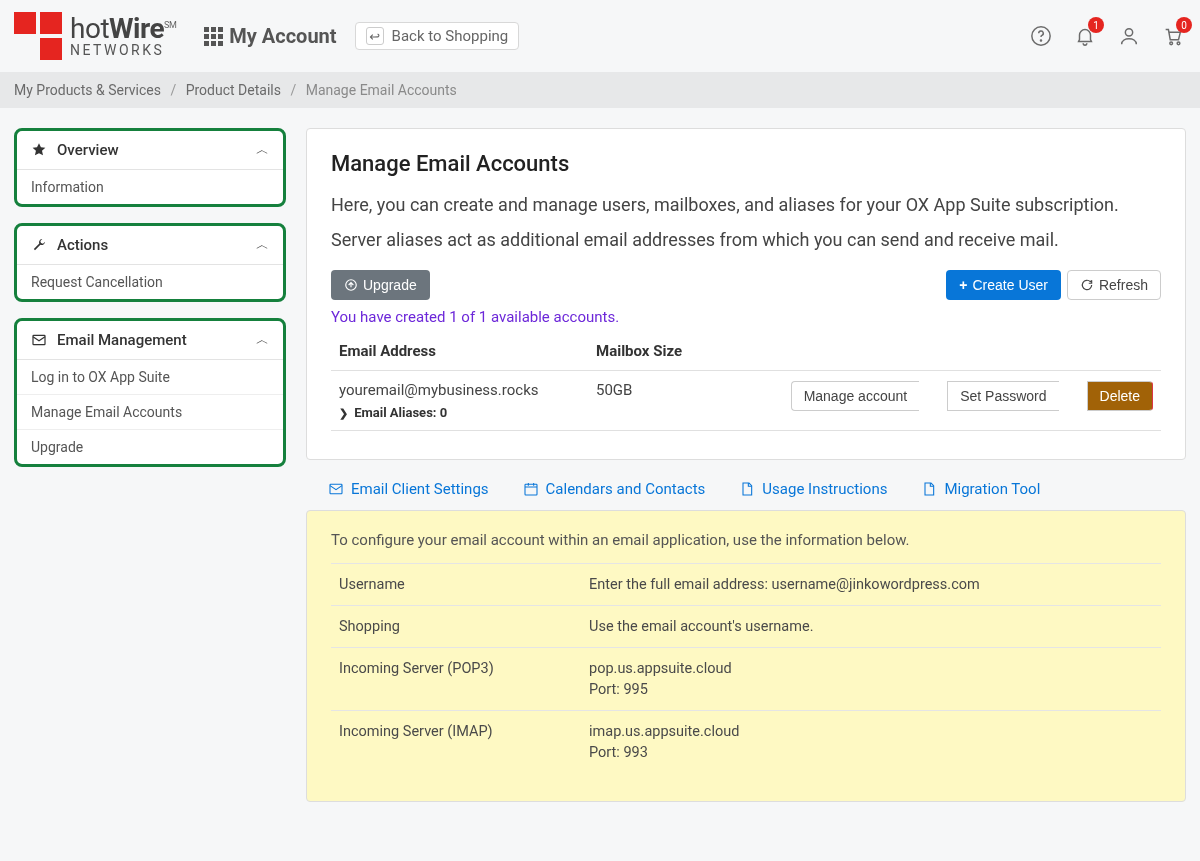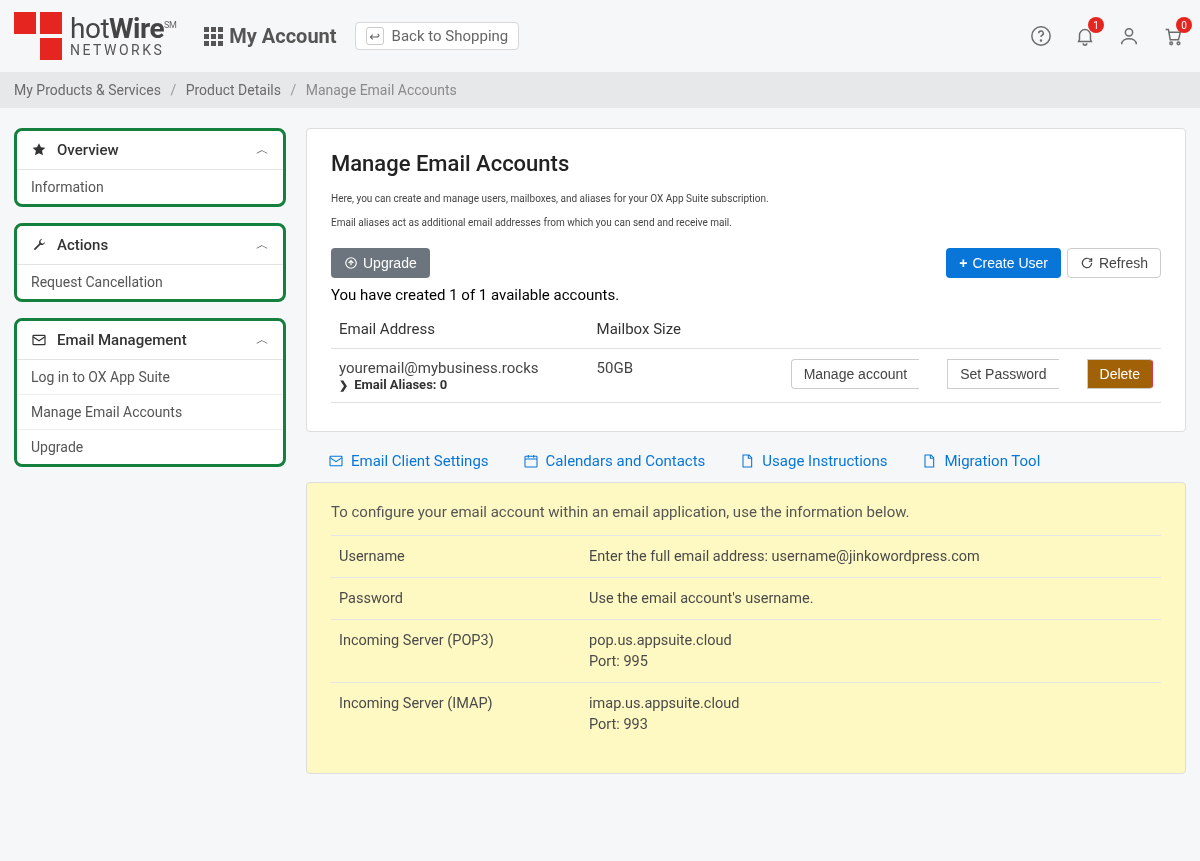--- a/index.html
+++ b/index.html
@@ -39,35 +39,35 @@
   .panel { background: #fff; border: 3px solid #15803d; border-radius: 8px; margin-bottom: 16px; }
   .panel-header { padding: 10px 14px; display: flex; align-items: center; gap: 10px; font-size: 15px; font-weight: 500; color: #333; border-bottom: 1px solid #e3e3e3; cursor: pointer; }
   .panel-header .chev { margin-left: auto; font-size: 13px; color: #444; }
   .panel-header svg { width: 16px; height: 16px; fill: #333; }
   .panel-body a, .panel-body div.link { display: block; padding: 9px 14px; color: #555; font-size: 14px; border-bottom: 1px solid #eee; }
   .panel-body a:last-child, .panel-body div.link:last-child { border-bottom: none; }
 
   
   .card { background: #fff; border: 1px solid #ddd; border-radius: 4px; padding: 22px 24px 28px; }
   h1 { font-size: 22px; font-weight: 500; color: #222; margin-bottom: 16px; }
-  .desc { color: #444; font-size: 10px; margin-bottom: 10px; line-height: 1.4; }
+  .desc { color: #444; font-size: 18px; margin-bottom: 10px; line-height: 1.4; }
 
   .actions-row { margin-top: 18px; display: flex; align-items: center; }
   .btn { display: inline-flex; align-items: center; gap: 5px; padding: 6px 12px; border-radius: 4px; border: 1px solid transparent; font-size: 14px; cursor: pointer; }
   .btn-grey { background: #6c757d; color: #fff; }
   .btn-blue { background: #0876d8; color: #fff; }
   .btn-outline { background: #fff; color: #444; border-color: #ccc; }
   .btn-red { background: #a16207; color: #fff; }
   .right-actions { margin-left: auto; display: flex; gap: 6px; }
 
-  .count-text { margin-top: 8px; color: #000000; font-size: 15px; }
+  .count-text { margin-top: 8px; color: #6d28d9; font-size: 15px; }
   table.accounts { width: 100%; border-collapse: collapse; margin-top: 6px; }
-  table.accounts th { text-align: left; font-size: 15px; font-weight: 400; padding: 10px 8px; border-bottom: 1px solid #e0e0e0; }
+  table.accounts th { text-align: left; font-size: 15px; font-weight: 700; padding: 10px 8px; border-bottom: 1px solid #e0e0e0; }
   table.accounts td { padding: 10px 8px; font-size: 15px; color: #444; border-bottom: 1px solid #e0e0e0; vertical-align: top; }
-  .aliases { font-size: 13px; font-weight: 700; color: #333; cursor: pointer; }
+  .aliases { font-size: 13px; font-weight: 700; color: #333; margin-top: 6px; cursor: pointer; }
   .aliases .chev-r { margin-right: 6px; font-size: 11px; }
   .row-actions { display: flex; justify-content: flex-end; gap: 28px; }
   .row-actions .btn { border-radius: 0; border: 1px solid #ccc; border-right: none; }
   .row-actions .btn:first-child { border-top-left-radius: 4px; border-bottom-left-radius: 4px; }
   .row-actions .btn:last-child { border-top-right-radius: 4px; border-bottom-right-radius: 4px; border-right: 1px solid #dc3545; }
 
   
   .tabs { display: flex; gap: 34px; padding: 0 22px 12px; }
   .tab { color: #0876d8; font-size: 15px; display: inline-flex; align-items: center; gap: 7px; cursor: pointer; }
   .tab svg { width: 16px; height: 16px; stroke: #0876d8; fill: none; stroke-width: 1.6; }
@@ -199,21 +199,21 @@
         <a>Manage Email Accounts</a>
         <a>Upgrade</a>
       </div>
     </div>
   </div>
 
   <div class="main">
     <div class="card">
       <h1>Manage Email Accounts</h1>
       <p class="desc">Here, you can create and manage users, mailboxes, and aliases for your OX App Suite subscription.</p>
-      <p class="desc">Email aliases act as additional email addresses from which you can send and receive mail.</p>
+      <p class="desc">Server aliases act as additional email addresses from which you can send and receive mail.</p>
 
       <div class="actions-row">
         <button class="btn btn-grey">
           <svg width="14" height="14" viewBox="0 0 24 24" style="stroke:#fff;fill:none;stroke-width:2">
               <circle cx="12" cy="12" r="9"></circle>
               <path d="M12 8v8M8 12l4-4 4 4"></path>
             </svg>
           <span>Upgrade</span>
         </button>
         <div class="right-actions">
@@ -295,21 +295,21 @@
 
       <div class="settings-card">
         <p class="settings-desc">To configure your email account within an email application, use the information below.</p>
         <table class="settings">
           <tbody>
               <tr>
             <td class="label">Username</td>
             <td>Enter the full email address: username@jinkowordpress.com</td>
           </tr>
           <tr>
-            <td class="label">Password</td>
+            <td class="label">Shopping</td>
             <td>Use the email account's username.</td>
           </tr>
           <tr>
             <td class="label">Incoming Server (POP3)</td>
             <td>
               <div>pop.us.appsuite.cloud</div>
               <div class="sub-line">Port: 995</div>
             </td>
           </tr>
           <tr>

